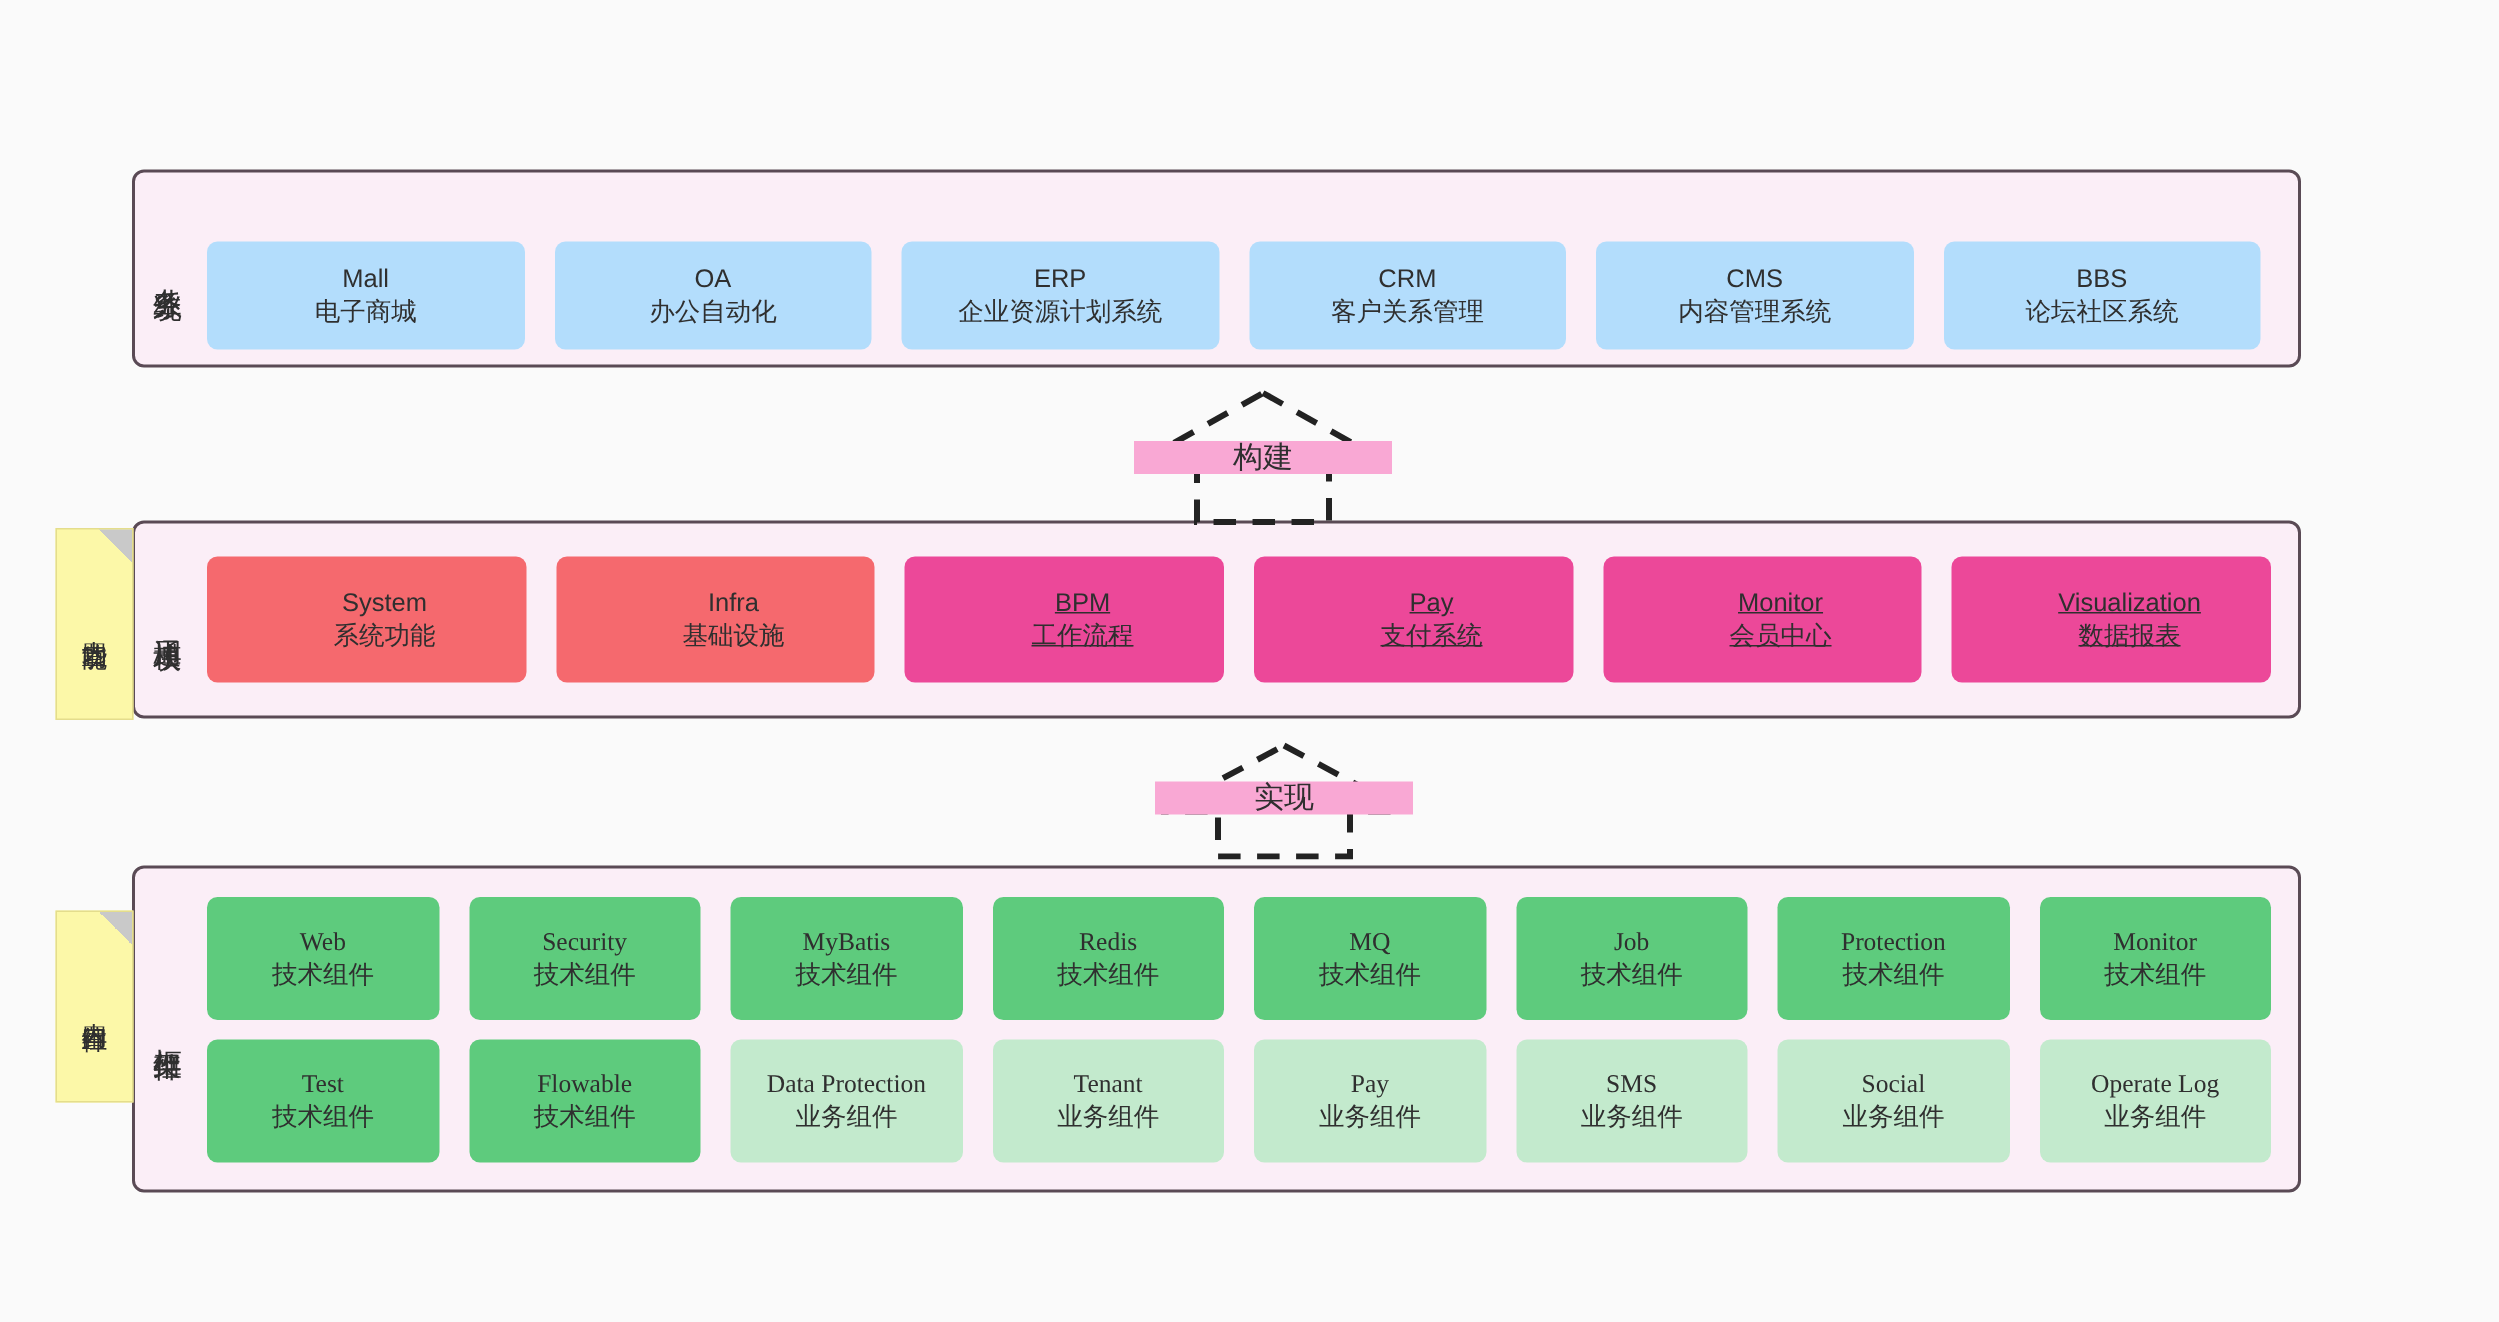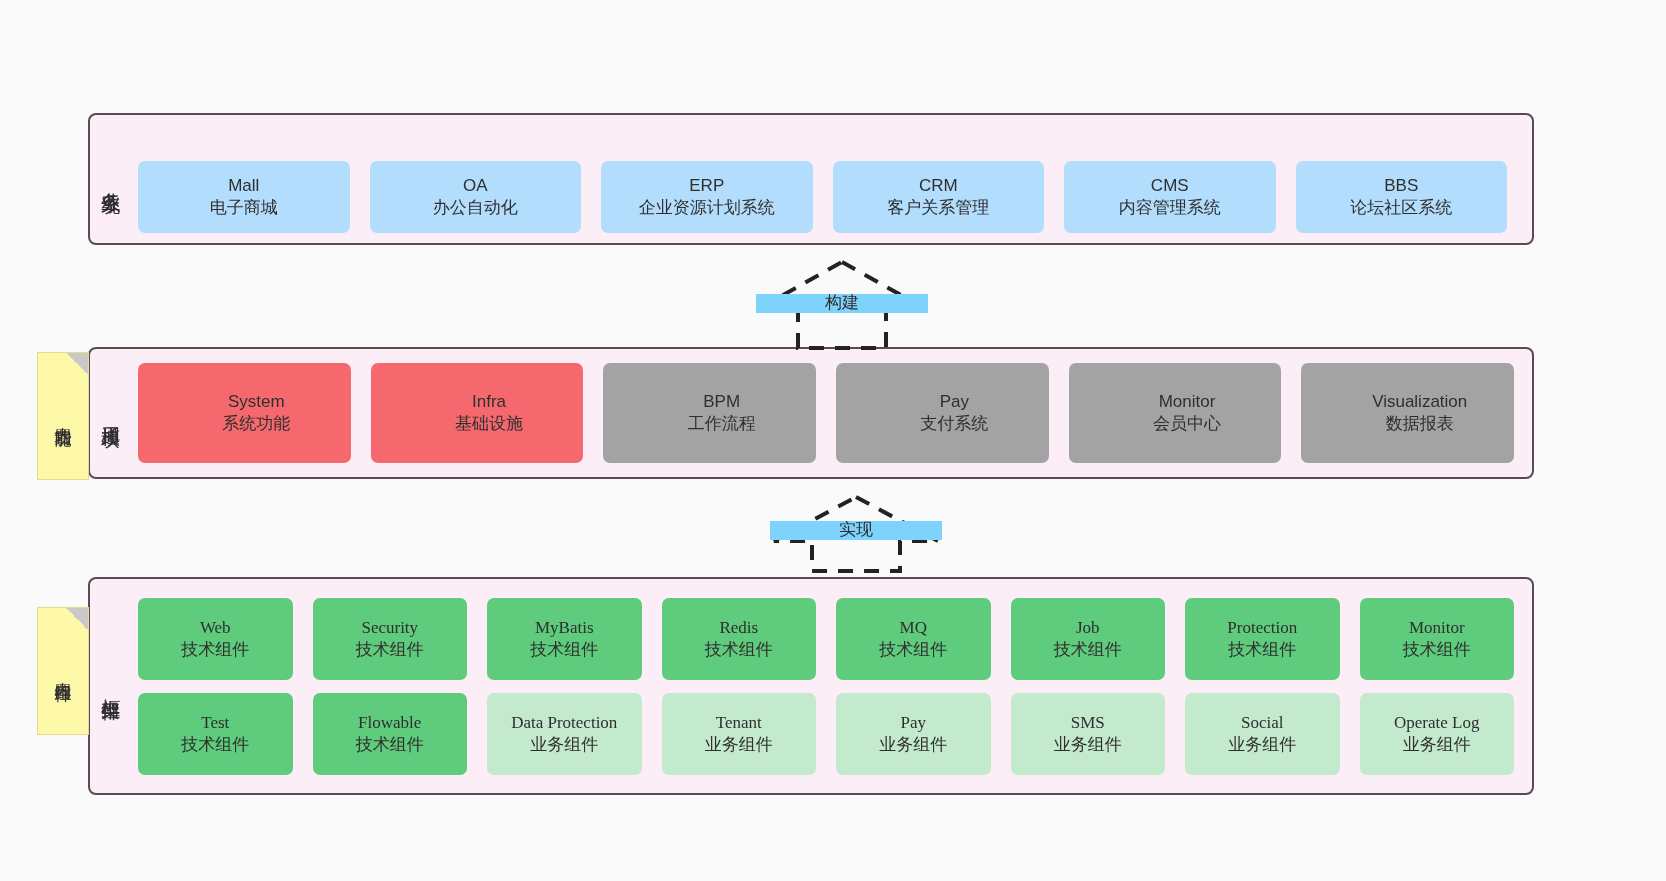--- a/index.html
+++ b/index.html
@@ -71,32 +71,32 @@
     color: #2f2f2f;
     padding: 6px 4px;
     box-sizing: border-box;
   }
   .cell .t1 { display: block; }
   .cell .t2 { display: block; }
 
   
   .c-blue      { background: #b3ddfc; }
   .c-red       { background: #f5696e; }
-  .c-pink      { background: #a3a3a3; }
+  .c-pink      { background: #ec4899; text-decoration: underline; }
   .c-green     { background: #5ecb7d; }
   .c-greenlite { background: #c3eacd; }
 
   
   #layer-business  { left: 88px;  top: 113px; width: 1446px; height: 132px; }
   #layer-business .layer-body { padding: 0 25px 0 6px; margin-top: 36px; }
   #layer-business .cell { height: 72px; }
 
   #layer-common    { left: 88px;  top: 347px; width: 1446px; height: 132px; }
   #layer-common .layer-body { padding: 0 18px 0 6px; }
-  #layer-common .cell { height: 100px; padding-left: 28px; }
+  #layer-common .cell { height: 84px; padding-left: 28px; }
 
   #layer-framework { left: 88px;  top: 577px; width: 1446px; height: 218px; }
   #layer-framework .layer-body { padding: 14px 18px 14px 6px; gap: 13px; }
   #layer-framework .cell { height: 82px; font-family: Liberation Serif, serif; }
 
   
   .note {
     position: absolute;
     box-sizing: border-box;
     background: #fcf8a8;
@@ -126,23 +126,23 @@
   .arrow {
     position: absolute;
     z-index: 2;
   }
   .arrow svg { display: block; }
   .arrow-label {
     position: absolute;
     left: 0; right: 0;
     top: 38px;
     text-align: center;
-    font-size: 17px;
+    font-size: 20px;
     color: #2f2f2f;
-    background: #7dd3fc;
+    background: #f9a8d4;
     line-height: 1.1;
     pointer-events: none;
   }
   #arrow-build   { left: 756px; top: 258px; width: 172px; height: 92px; }
   #arrow-build .arrow-label { top: 36px; }
   #arrow-impl    { left: 770px; top: 493px; width: 172px; height: 80px; }
   #arrow-impl .arrow-label { top: 28px; }
 </style>
 </head>
 <body>

